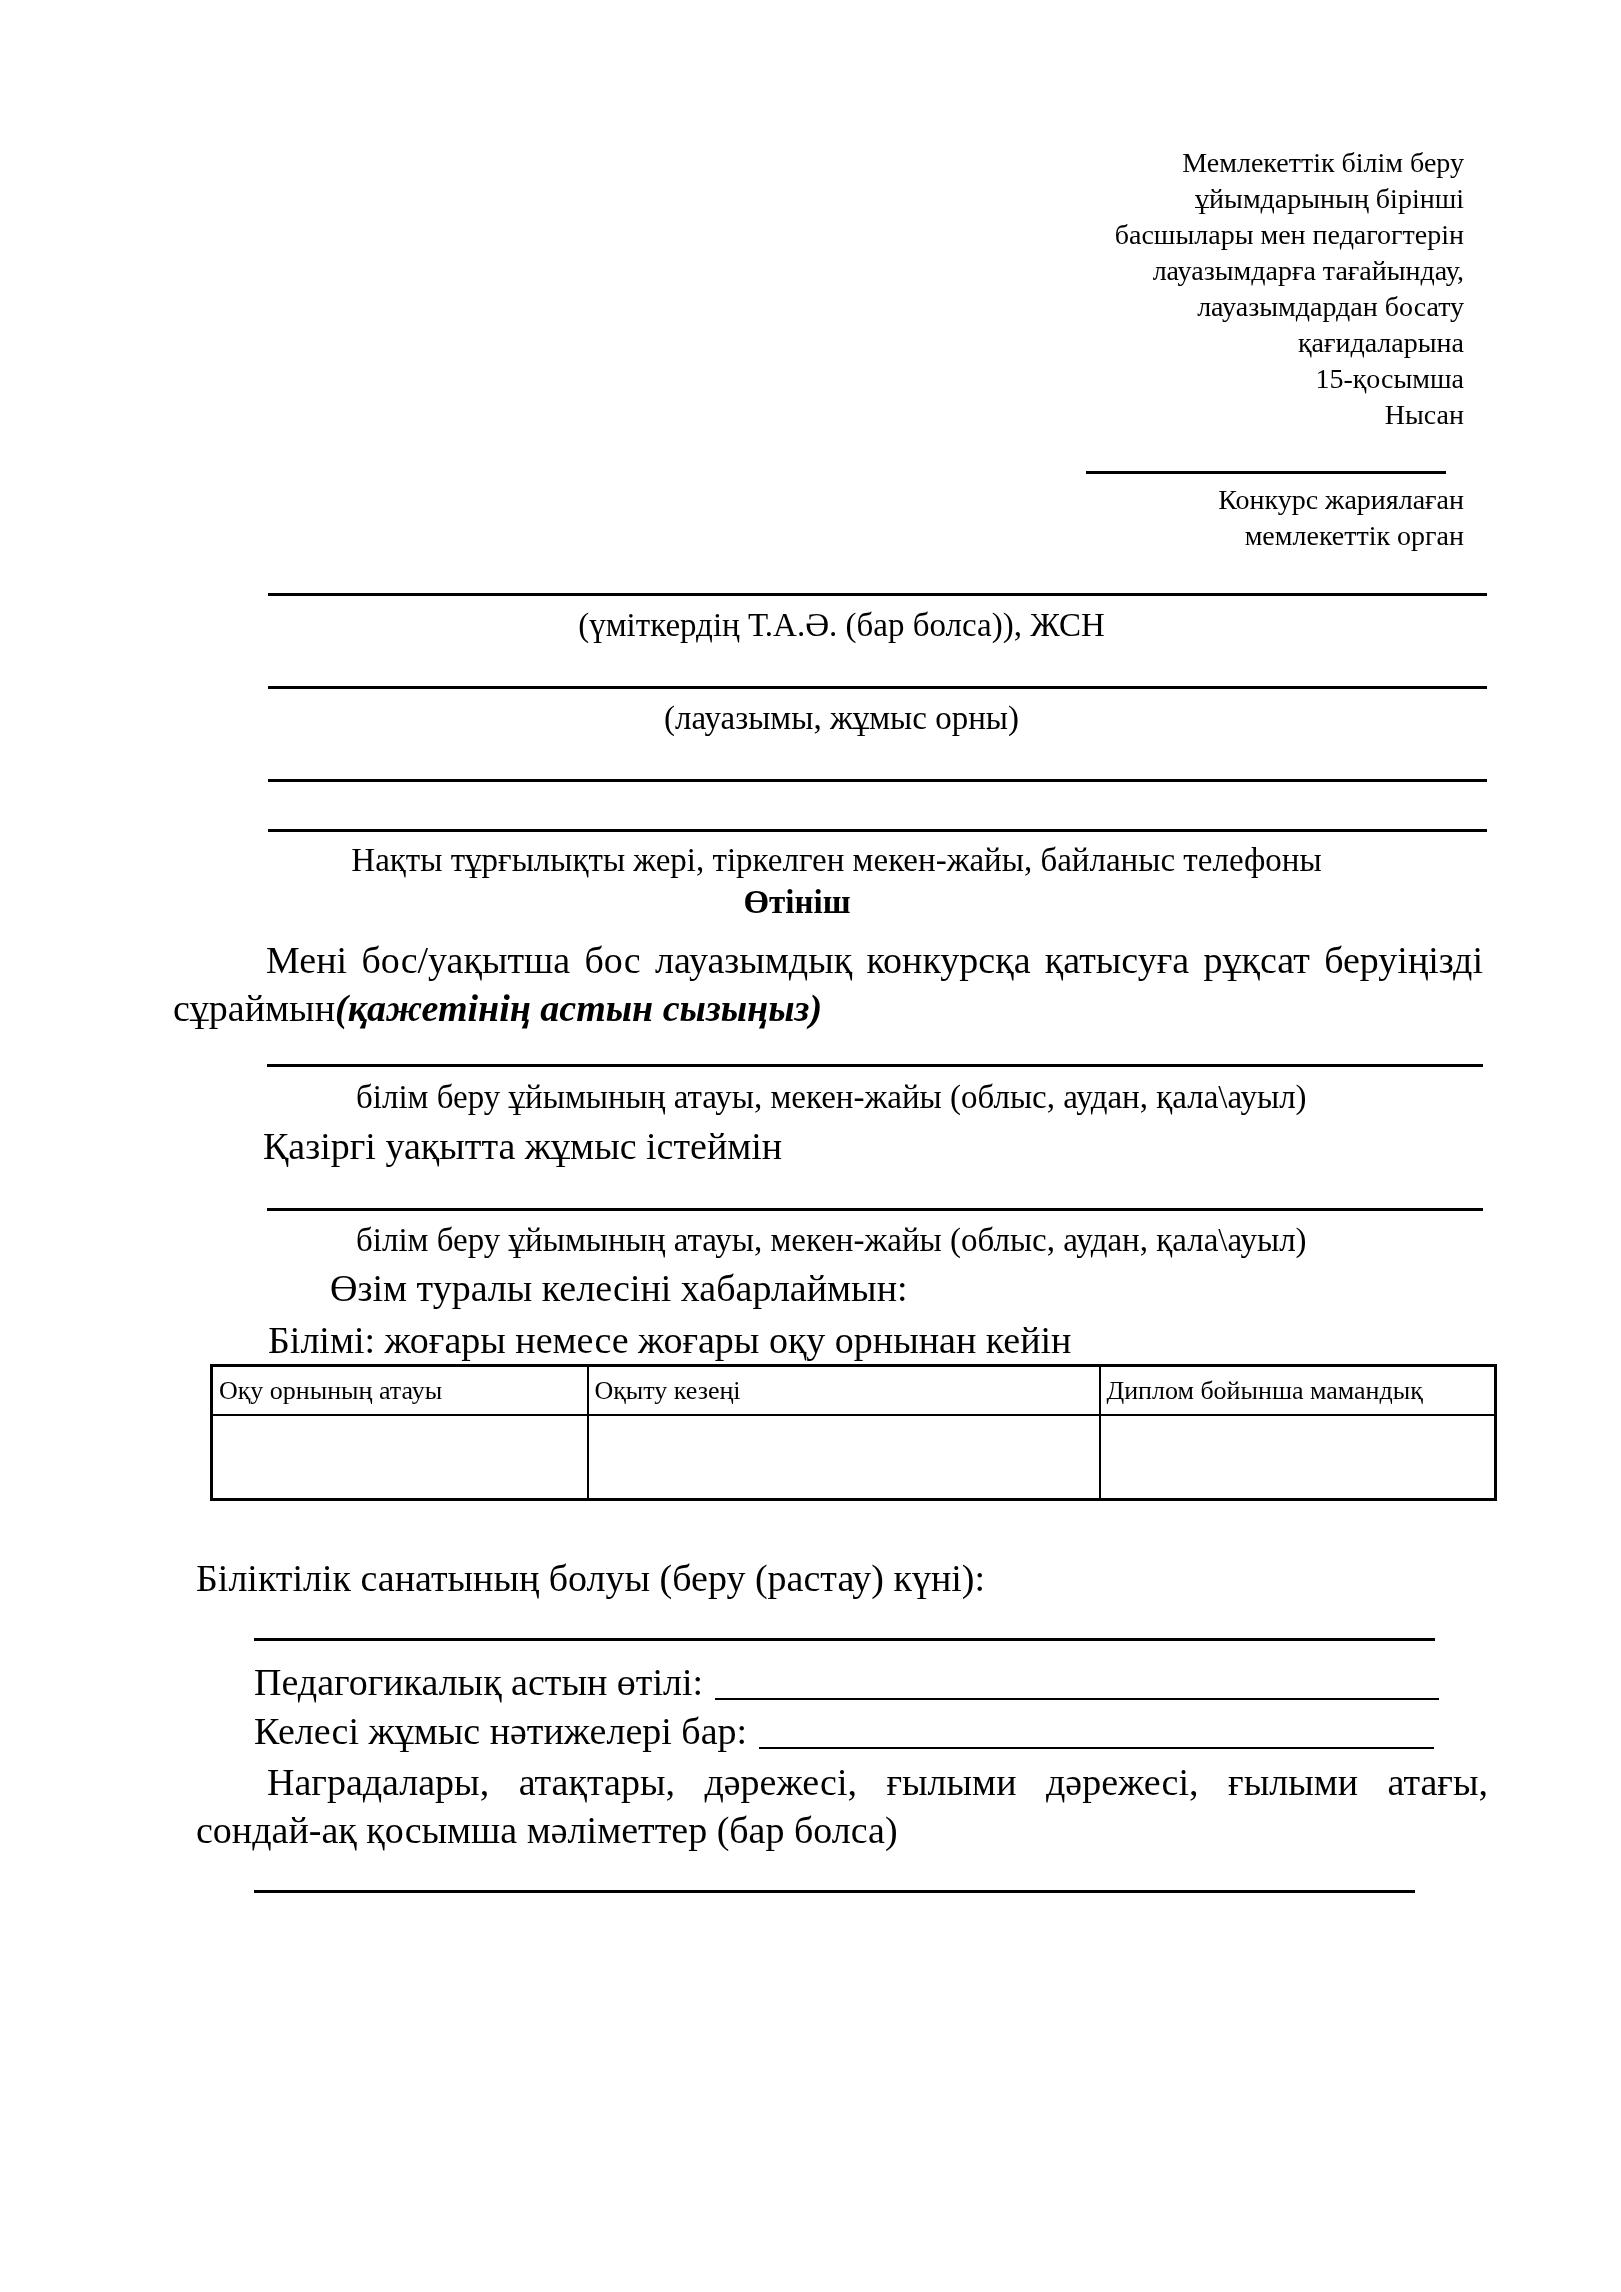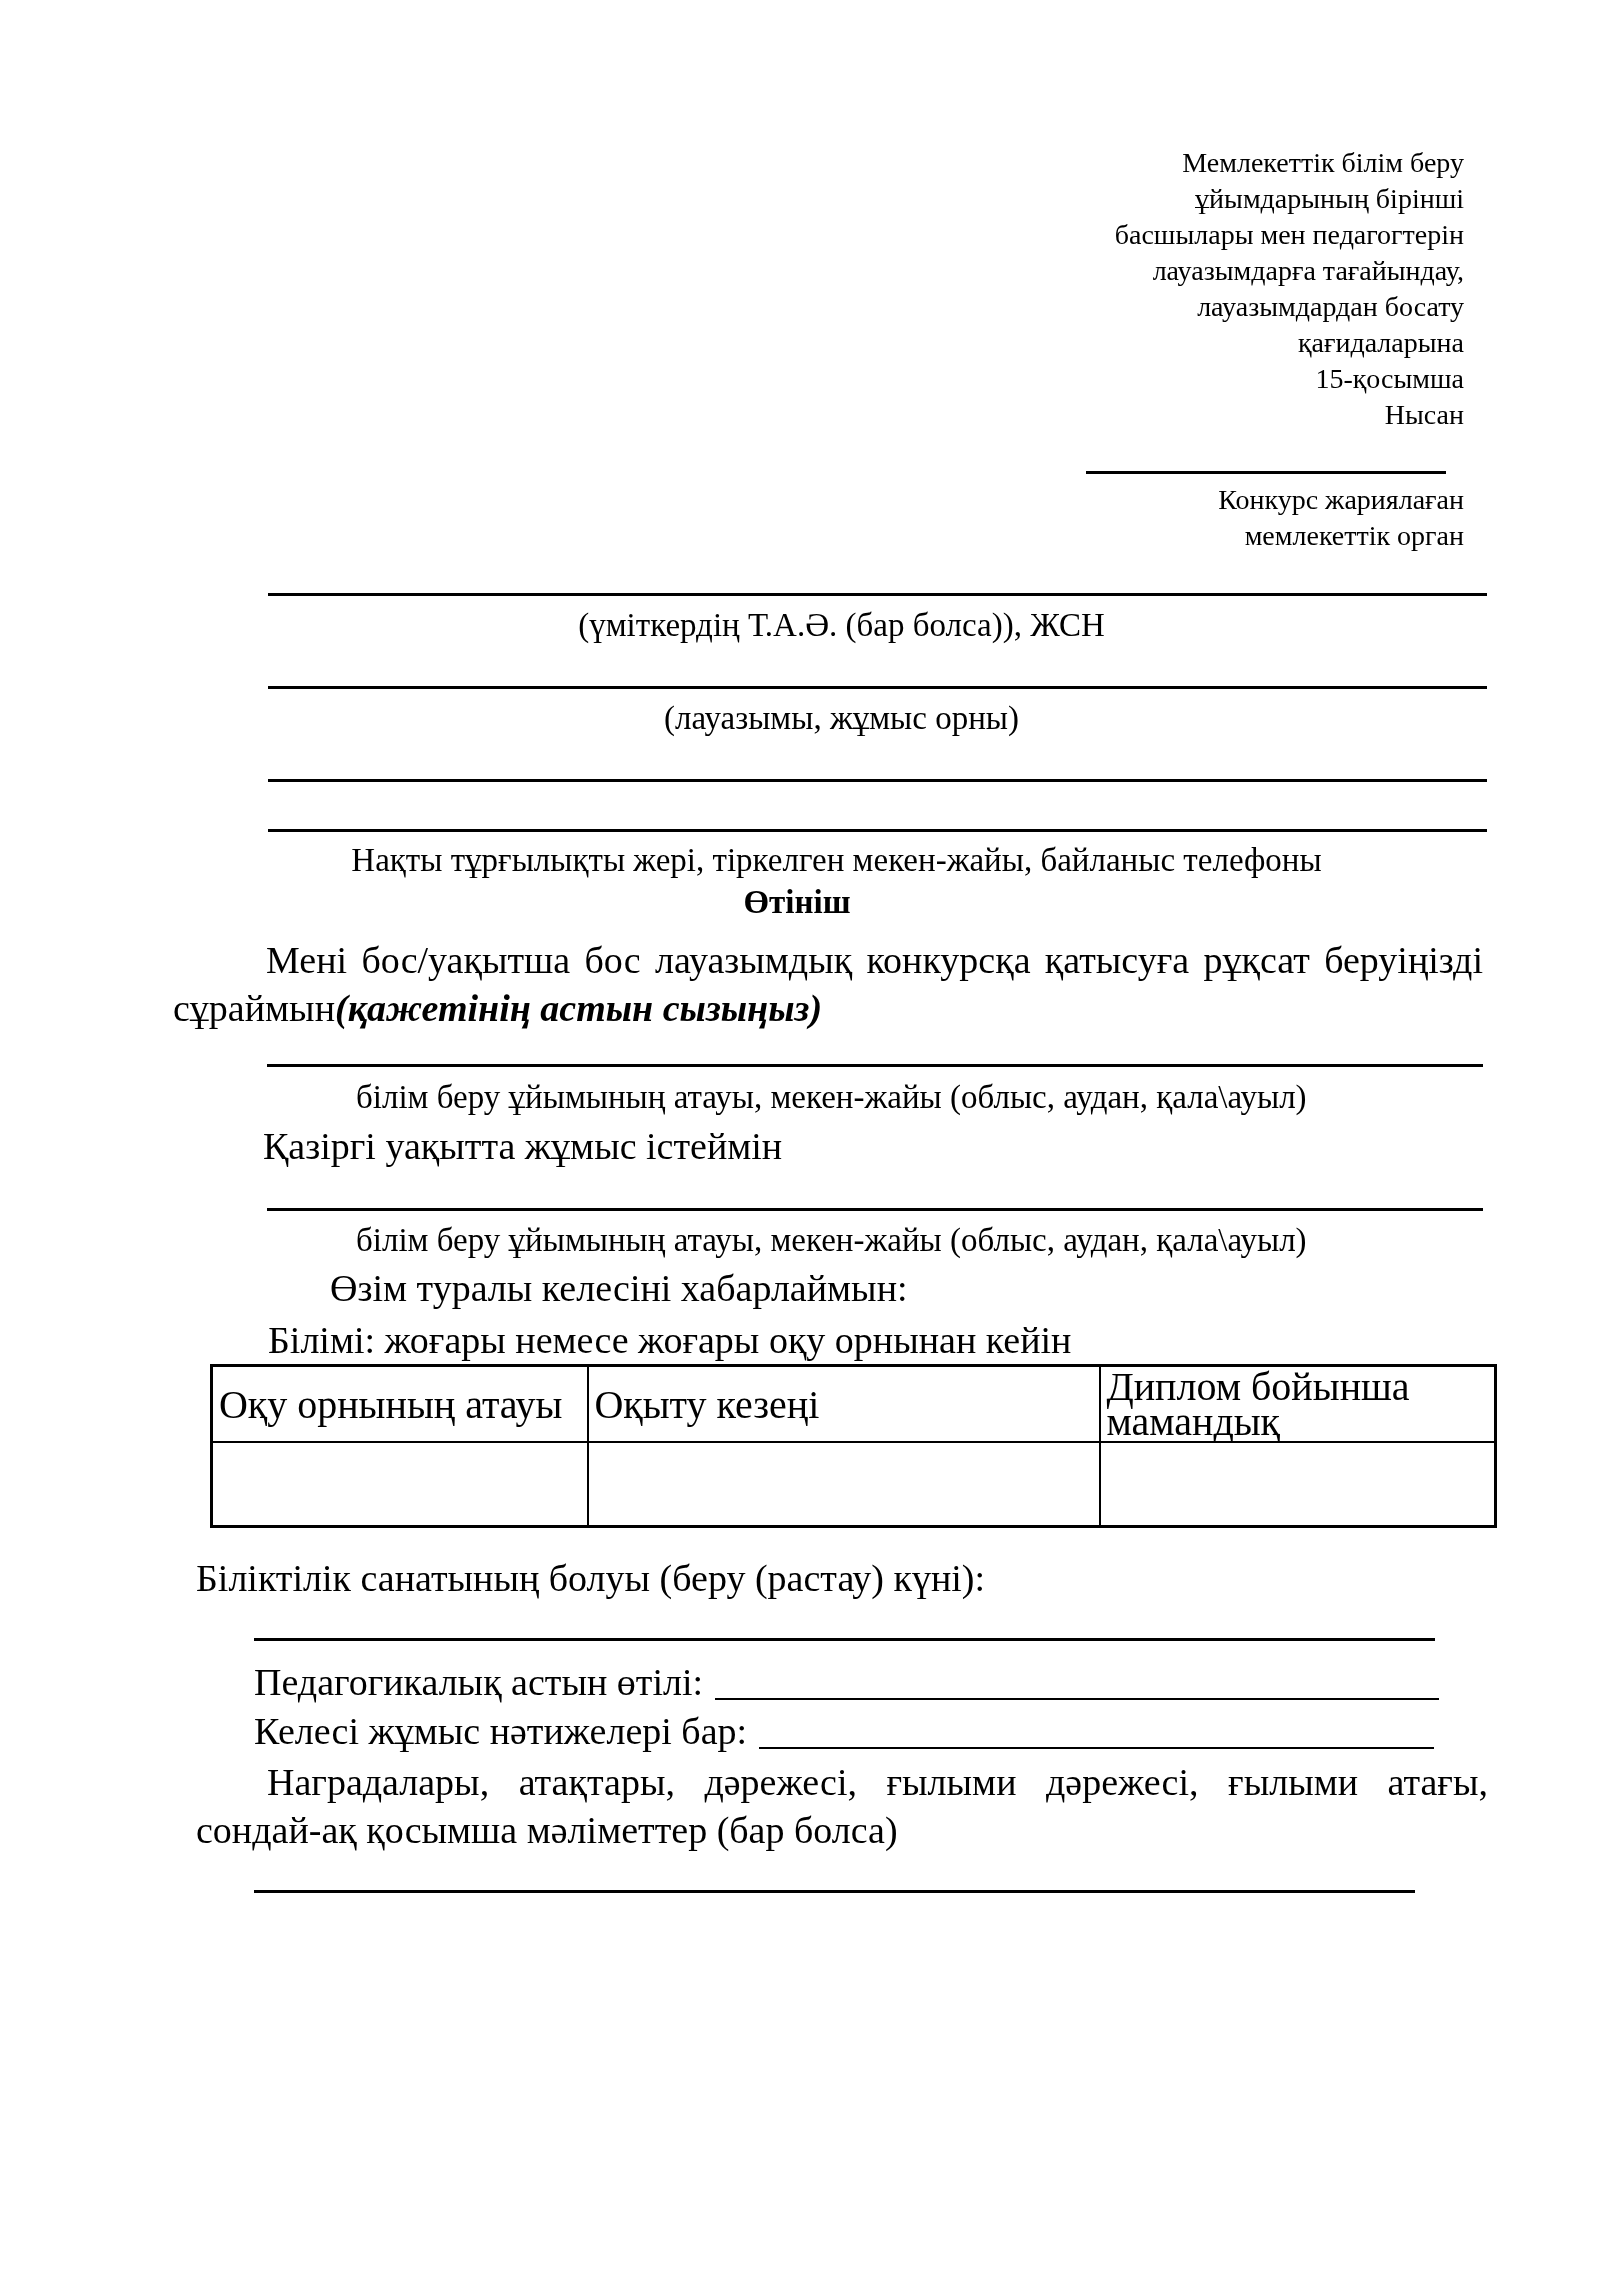--- a/index.html
+++ b/index.html
@@ -40,21 +40,21 @@
     border-collapse: collapse;
     border: 3.9px solid #000;
     table-layout: fixed;
   }
   table.edu th, table.edu td {
     border: 2px solid #000;
     font-weight: normal;
     text-align: left;
     vertical-align: middle;
     padding: 2px 5.9px;
-    font-size: 40px;
+    font-size: 26px;
     line-height: 35px;
     overflow: hidden;
   }
   table.edu th { height: 43px; border-bottom: 2.9px solid #000; }
   table.edu td { height: 78px; }
 </style>
 </head>
 <body>
 
 <div class="page">

